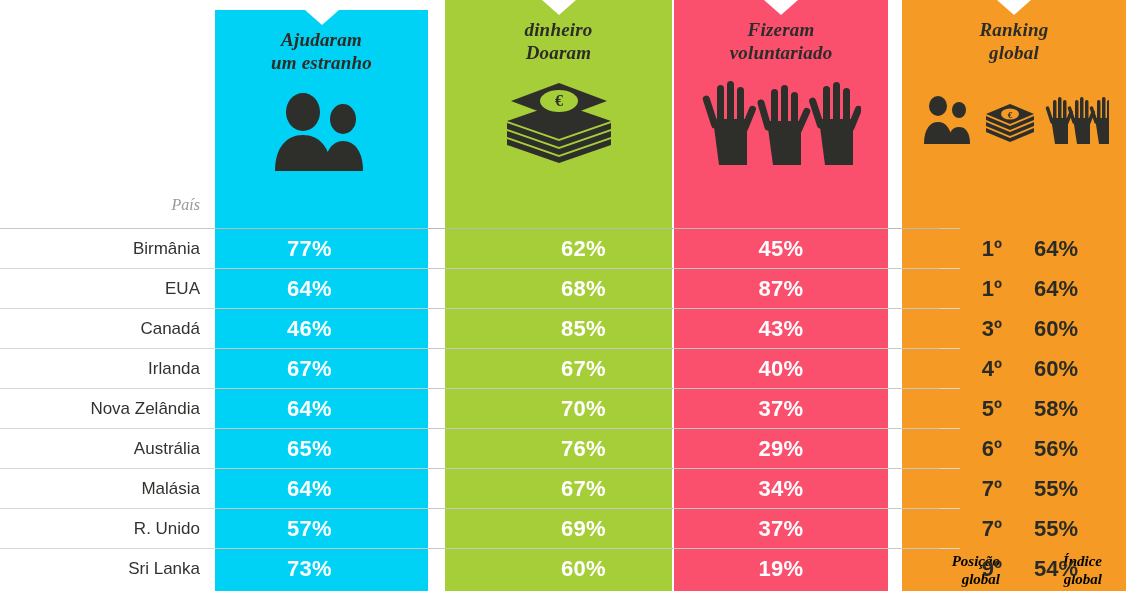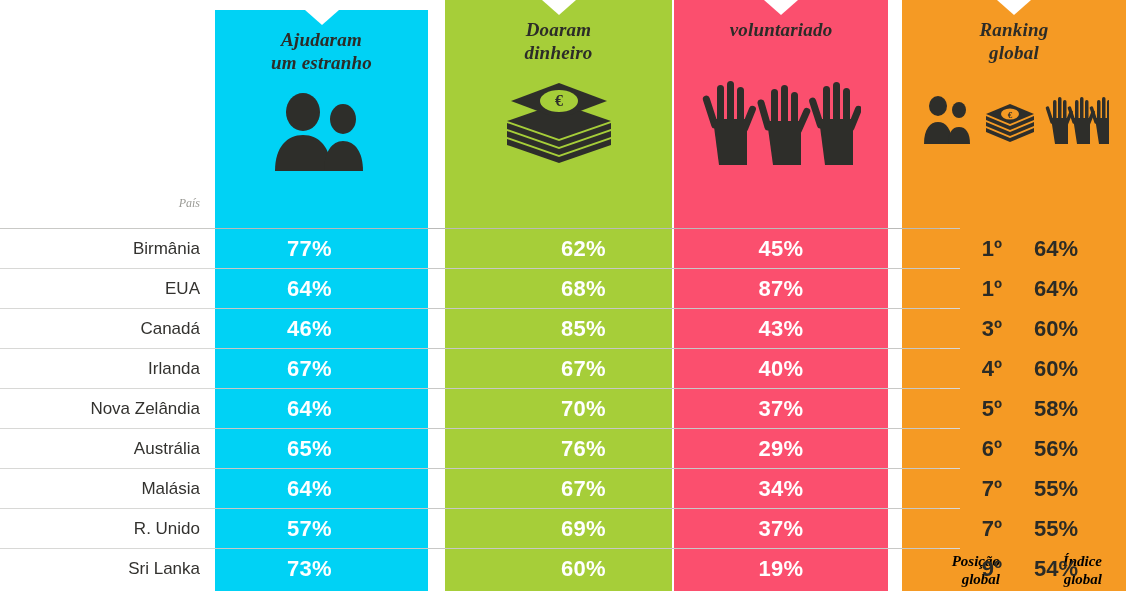--- a/index.html
+++ b/index.html
@@ -64,21 +64,21 @@
   .subhead span{display:block;}
 
   
   #pais-label{
     position:absolute;
     left:0;width:200px;
     top:196px;
     text-align:right;
     font-family:"Liberation Serif", serif;
     font-style:italic;
-    font-size:12px;
+    font-size:16px;
     color:#9a9a95;
   }
 
   
   #rows{position:absolute;left:0;top:228px;width:960px;}
   .row{
     position:relative;
     height:39px;
     border-top:1px solid #d8d8d6;
   }
@@ -134,22 +134,22 @@
           <ellipse cx="76" cy="26" rx="13" ry="15"></ellipse>
           <path d="M57 78 C57 59 65 48 76 48 C88 48 96 59 96 78 Z"></path>
         </g>
       </svg>
     </div>
   </div>
 
   <div class="band" id="band-green" style="background: rgb(166, 206, 57);">
     <div class="notch"></div>
     <div class="col-title">
+      <span>dinheiro</span>
       <span>Doaram</span>
-      <span>dinheiro</span>
     </div>
     <div class="icon-wrap">
       <svg width="120" height="90" viewBox="0 0 120 90">
         <g fill="#2e2e2a">
           <path d="M60 62 L8 44 L60 26 L112 44 Z" opacity="1"></path>
           <path d="M60 70 L8 52 L8 46 L60 64 L112 46 L112 52 Z"></path>
           <path d="M60 78 L8 60 L8 54 L60 72 L112 54 L112 60 Z"></path>
           <path d="M60 86 L8 68 L8 62 L60 80 L112 62 L112 68 Z"></path>
           <path d="M60 6 L12 24 L60 42 L108 24 Z"></path>
           <path d="M60 14 L24 26 L60 38 L96 26 Z" fill="#a6ce39" opacity="0"></path>
@@ -158,20 +158,21 @@
           <ellipse cx="0" cy="0" rx="19" ry="11" fill="#a6ce39"></ellipse>
           <text x="0" y="5" font-family="'Liberation Serif',serif" font-size="16" font-weight="bold" fill="#2e2e2a" text-anchor="middle">€</text>
         </g>
       </svg>
     </div>
   </div>
 
   <div class="band" id="band-pink" style="background: rgb(251, 79, 110);">
     <div class="notch"></div>
     <div class="col-title">
+      <span>Fizeram</span>
       <span>voluntariado</span>
     </div>
     <div class="icon-wrap">
       <svg width="160" height="86" viewBox="0 0 160 86">
         <g fill="#2e2e2a">
 
           <g transform="translate(4,0)">
             <rect x="2" y="16" width="7" height="34" rx="3.5" transform="rotate(-18 5.5 33)"></rect>
             <rect x="12" y="6" width="7" height="44" rx="3.5"></rect>
             <rect x="22" y="2" width="7" height="48" rx="3.5"></rect>

